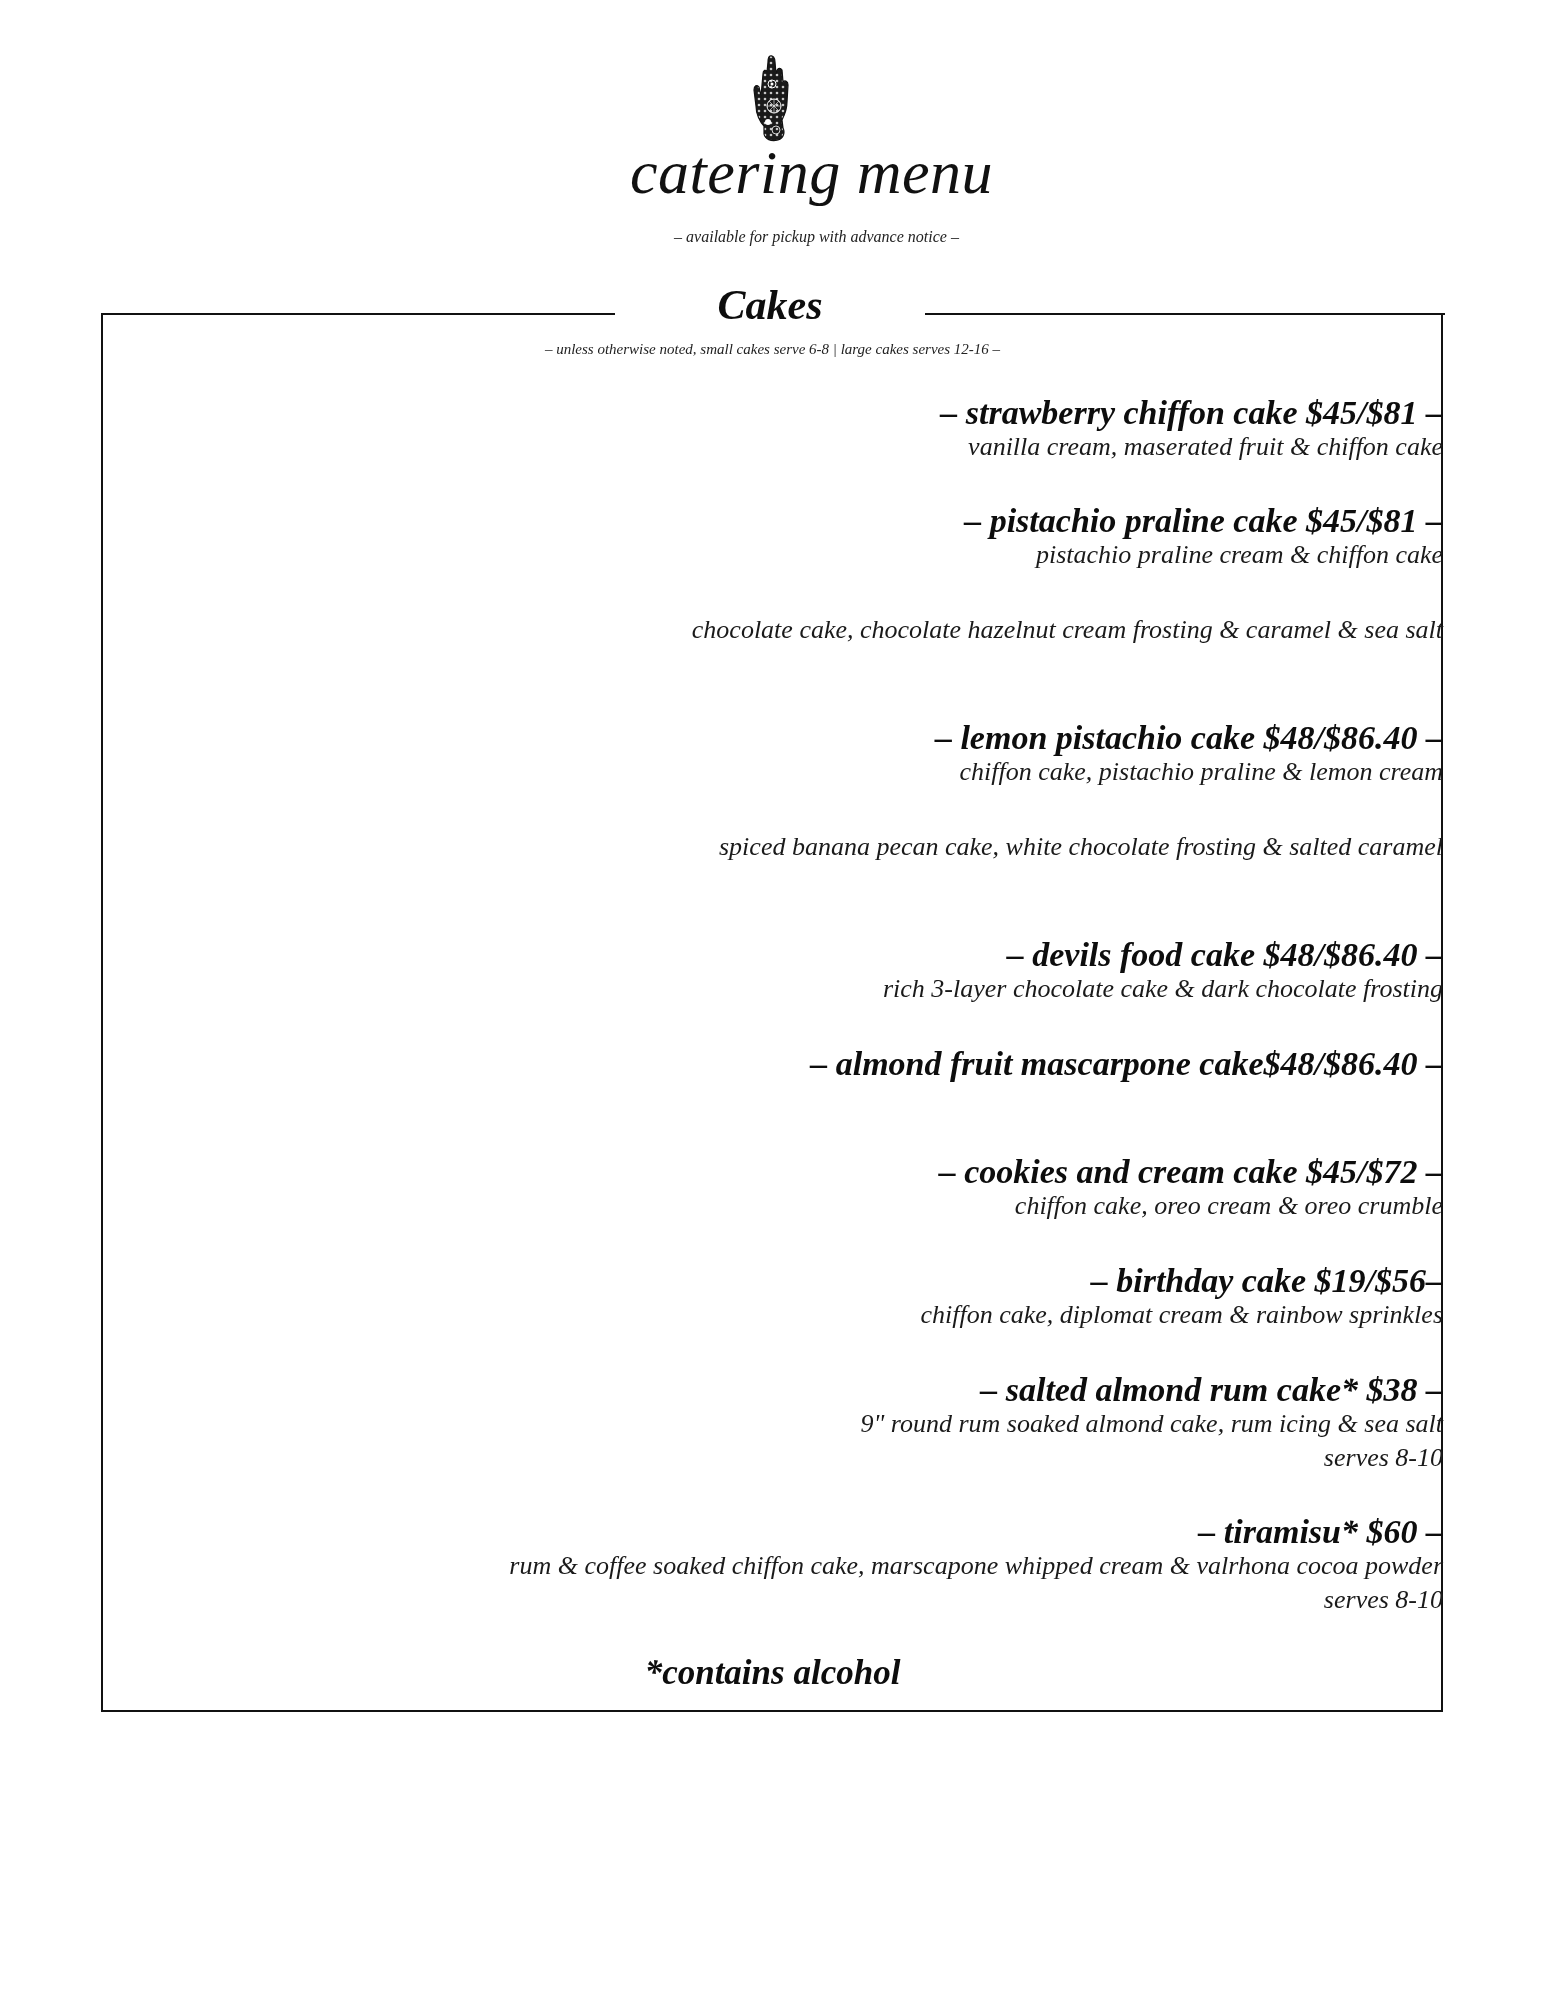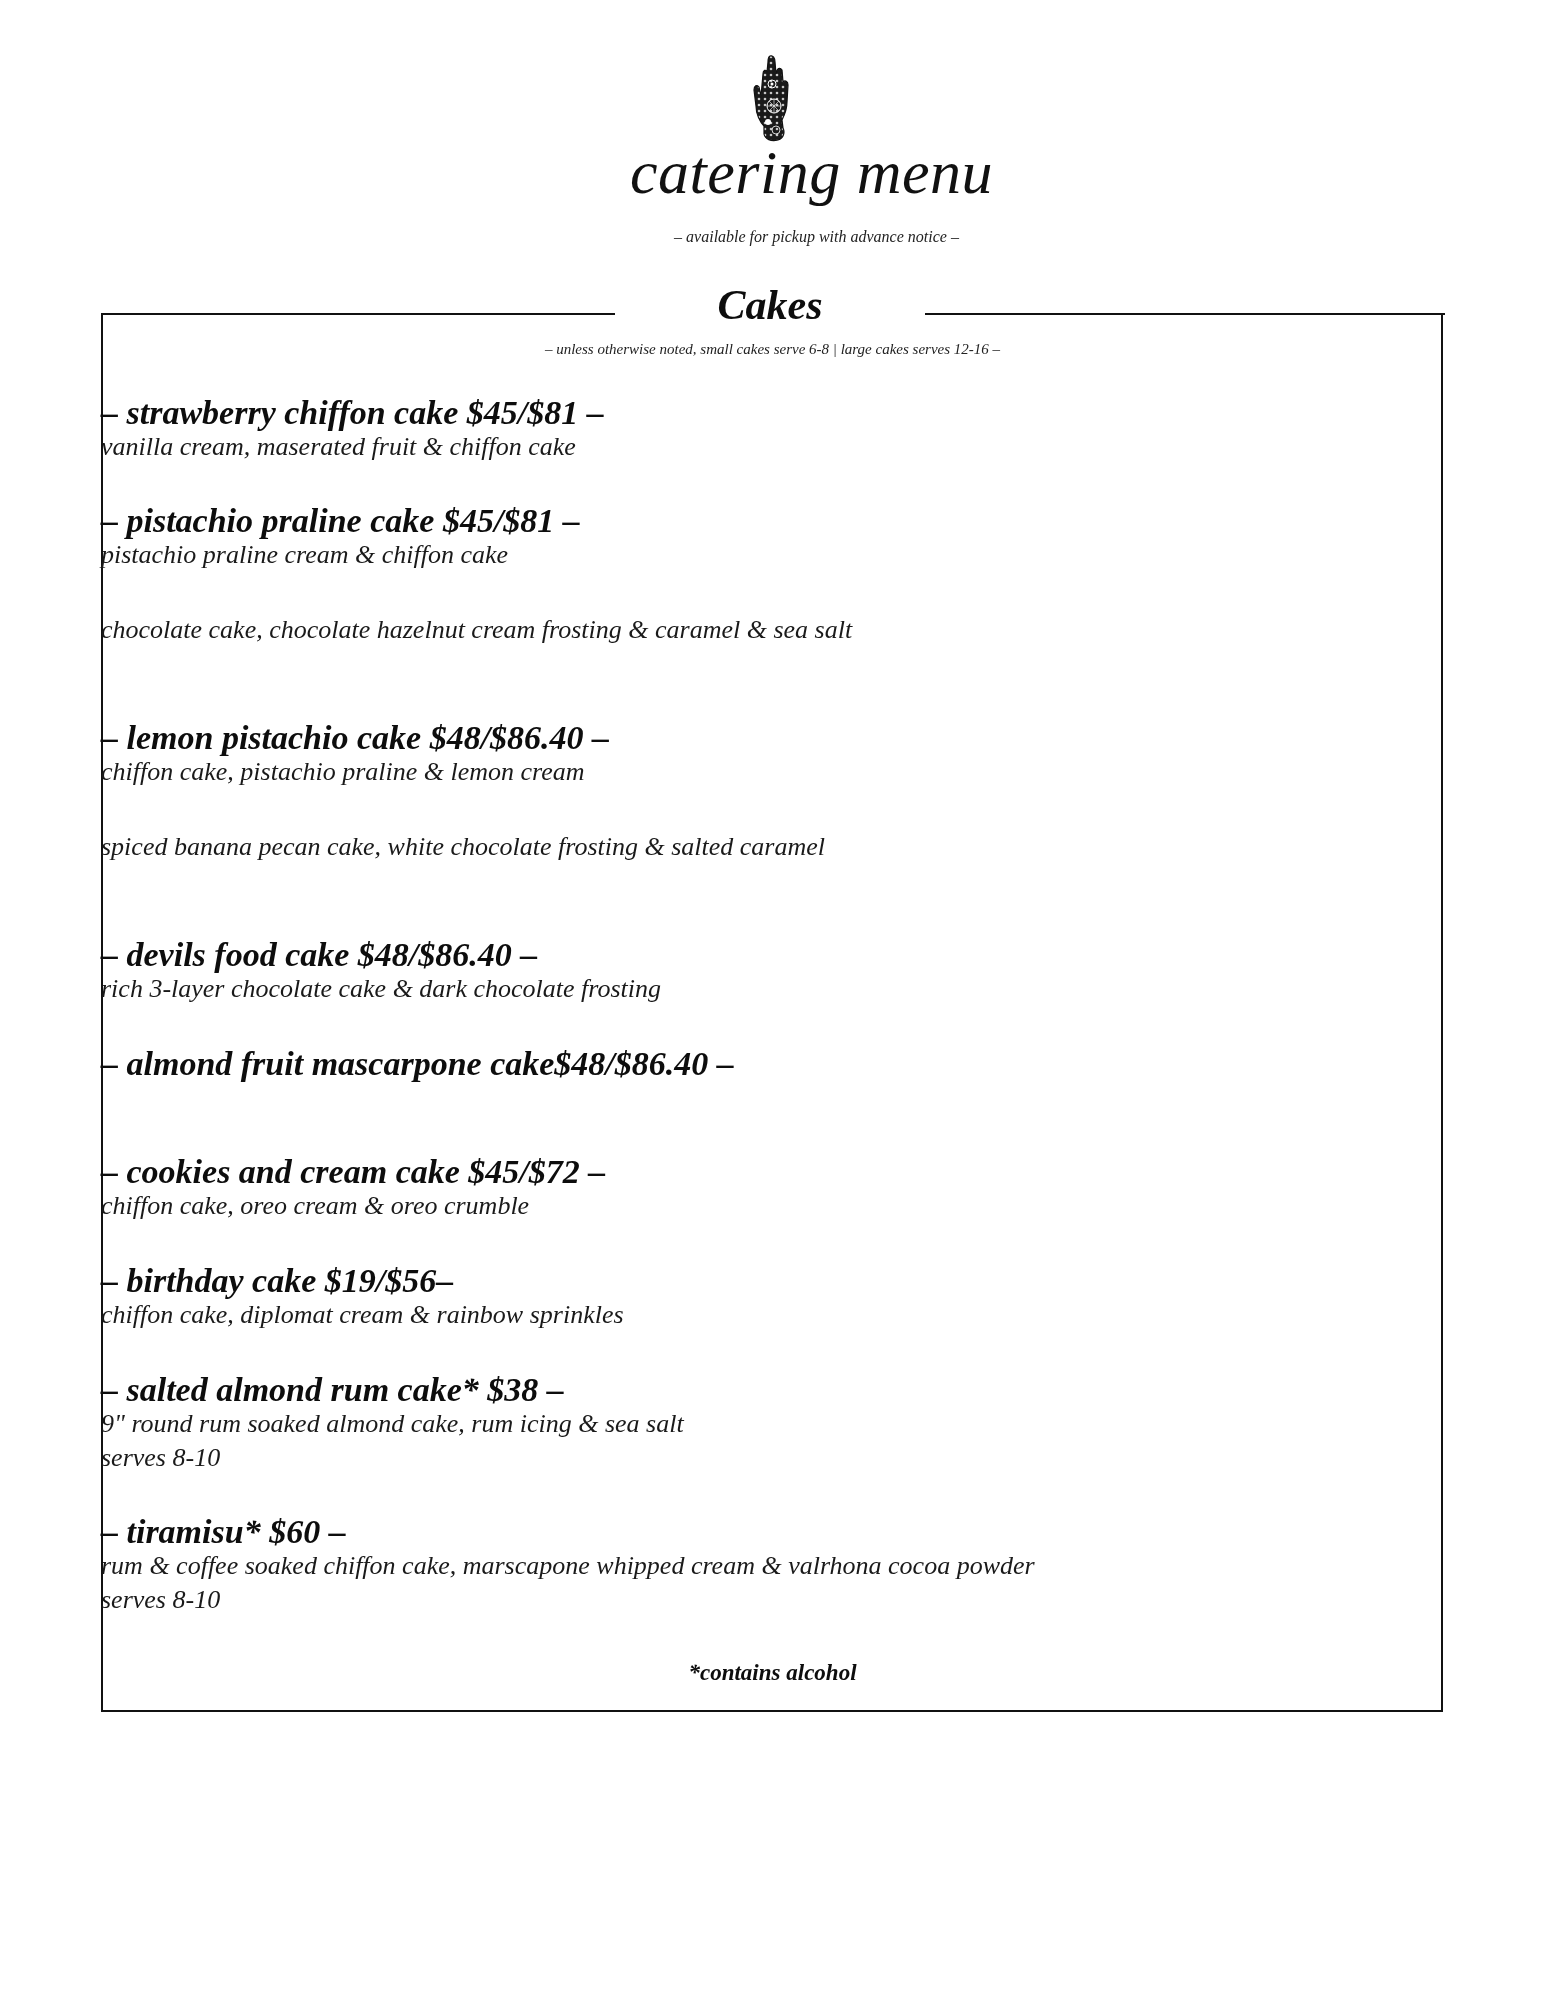--- a/index.html
+++ b/index.html
@@ -91,21 +91,21 @@
   .items {
     position: absolute;
     left: 101px;
     width: 1342px;
     top: 0;
   }
   .item {
     position: absolute;
     left: 0;
     width: 1342px;
-    text-align: left;
+    text-align: right;
   }
   .item-title {
     display: block;
     font-weight: bold;
     font-style: italic;
     font-size: 34px;
     line-height: 34px;
     height: 34px;
     color: #0d0d0d;
     white-space: nowrap;
@@ -121,21 +121,21 @@
   }
   .item-serves:empty { display: none; }
   .footer-note {
     position: absolute;
     left: 0;
     width: 1545px;
     top: 1656px;
     text-align: center;
     font-weight: bold;
     font-style: italic;
-    font-size: 23px;
+    font-size: 35px;
     line-height: 34px;
     color: #0d0d0d;
   }
 </style>
 </head>
 <body>
 
 <div class="hand-icon">
   <svg viewBox="0 0 44 90" width="44" height="90" xmlns="http://www.w3.org/2000/svg">
     <defs>

